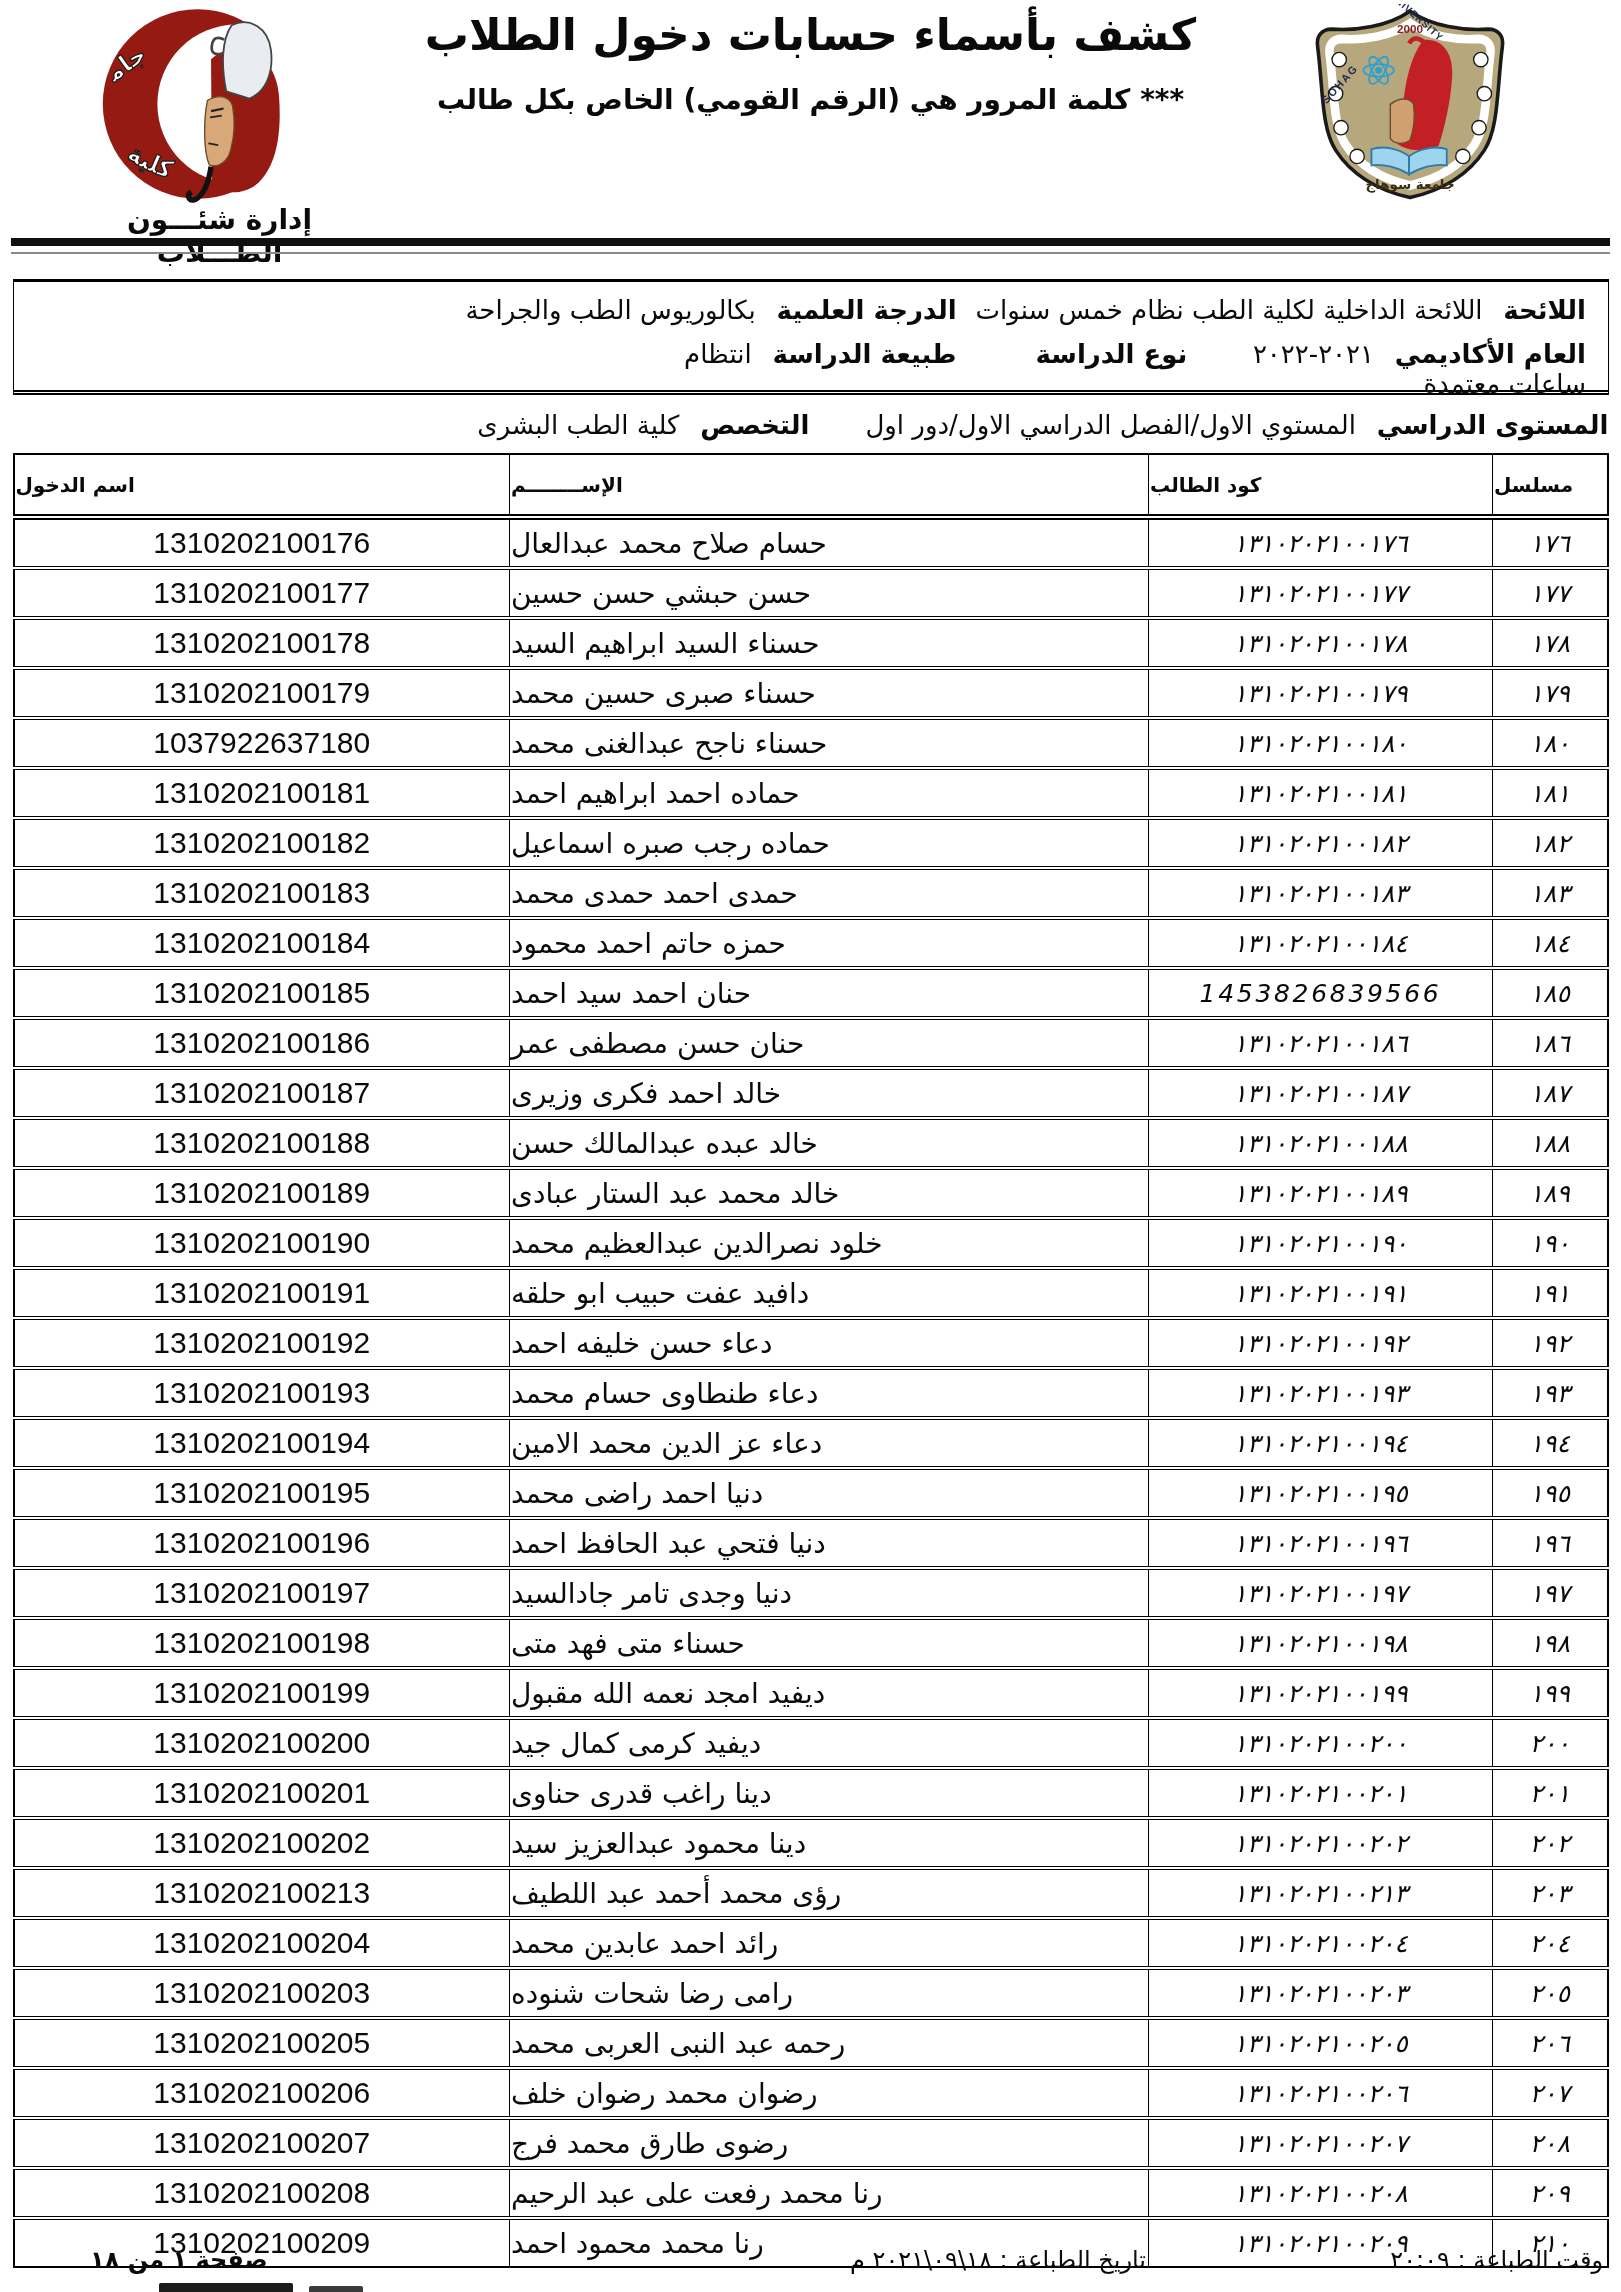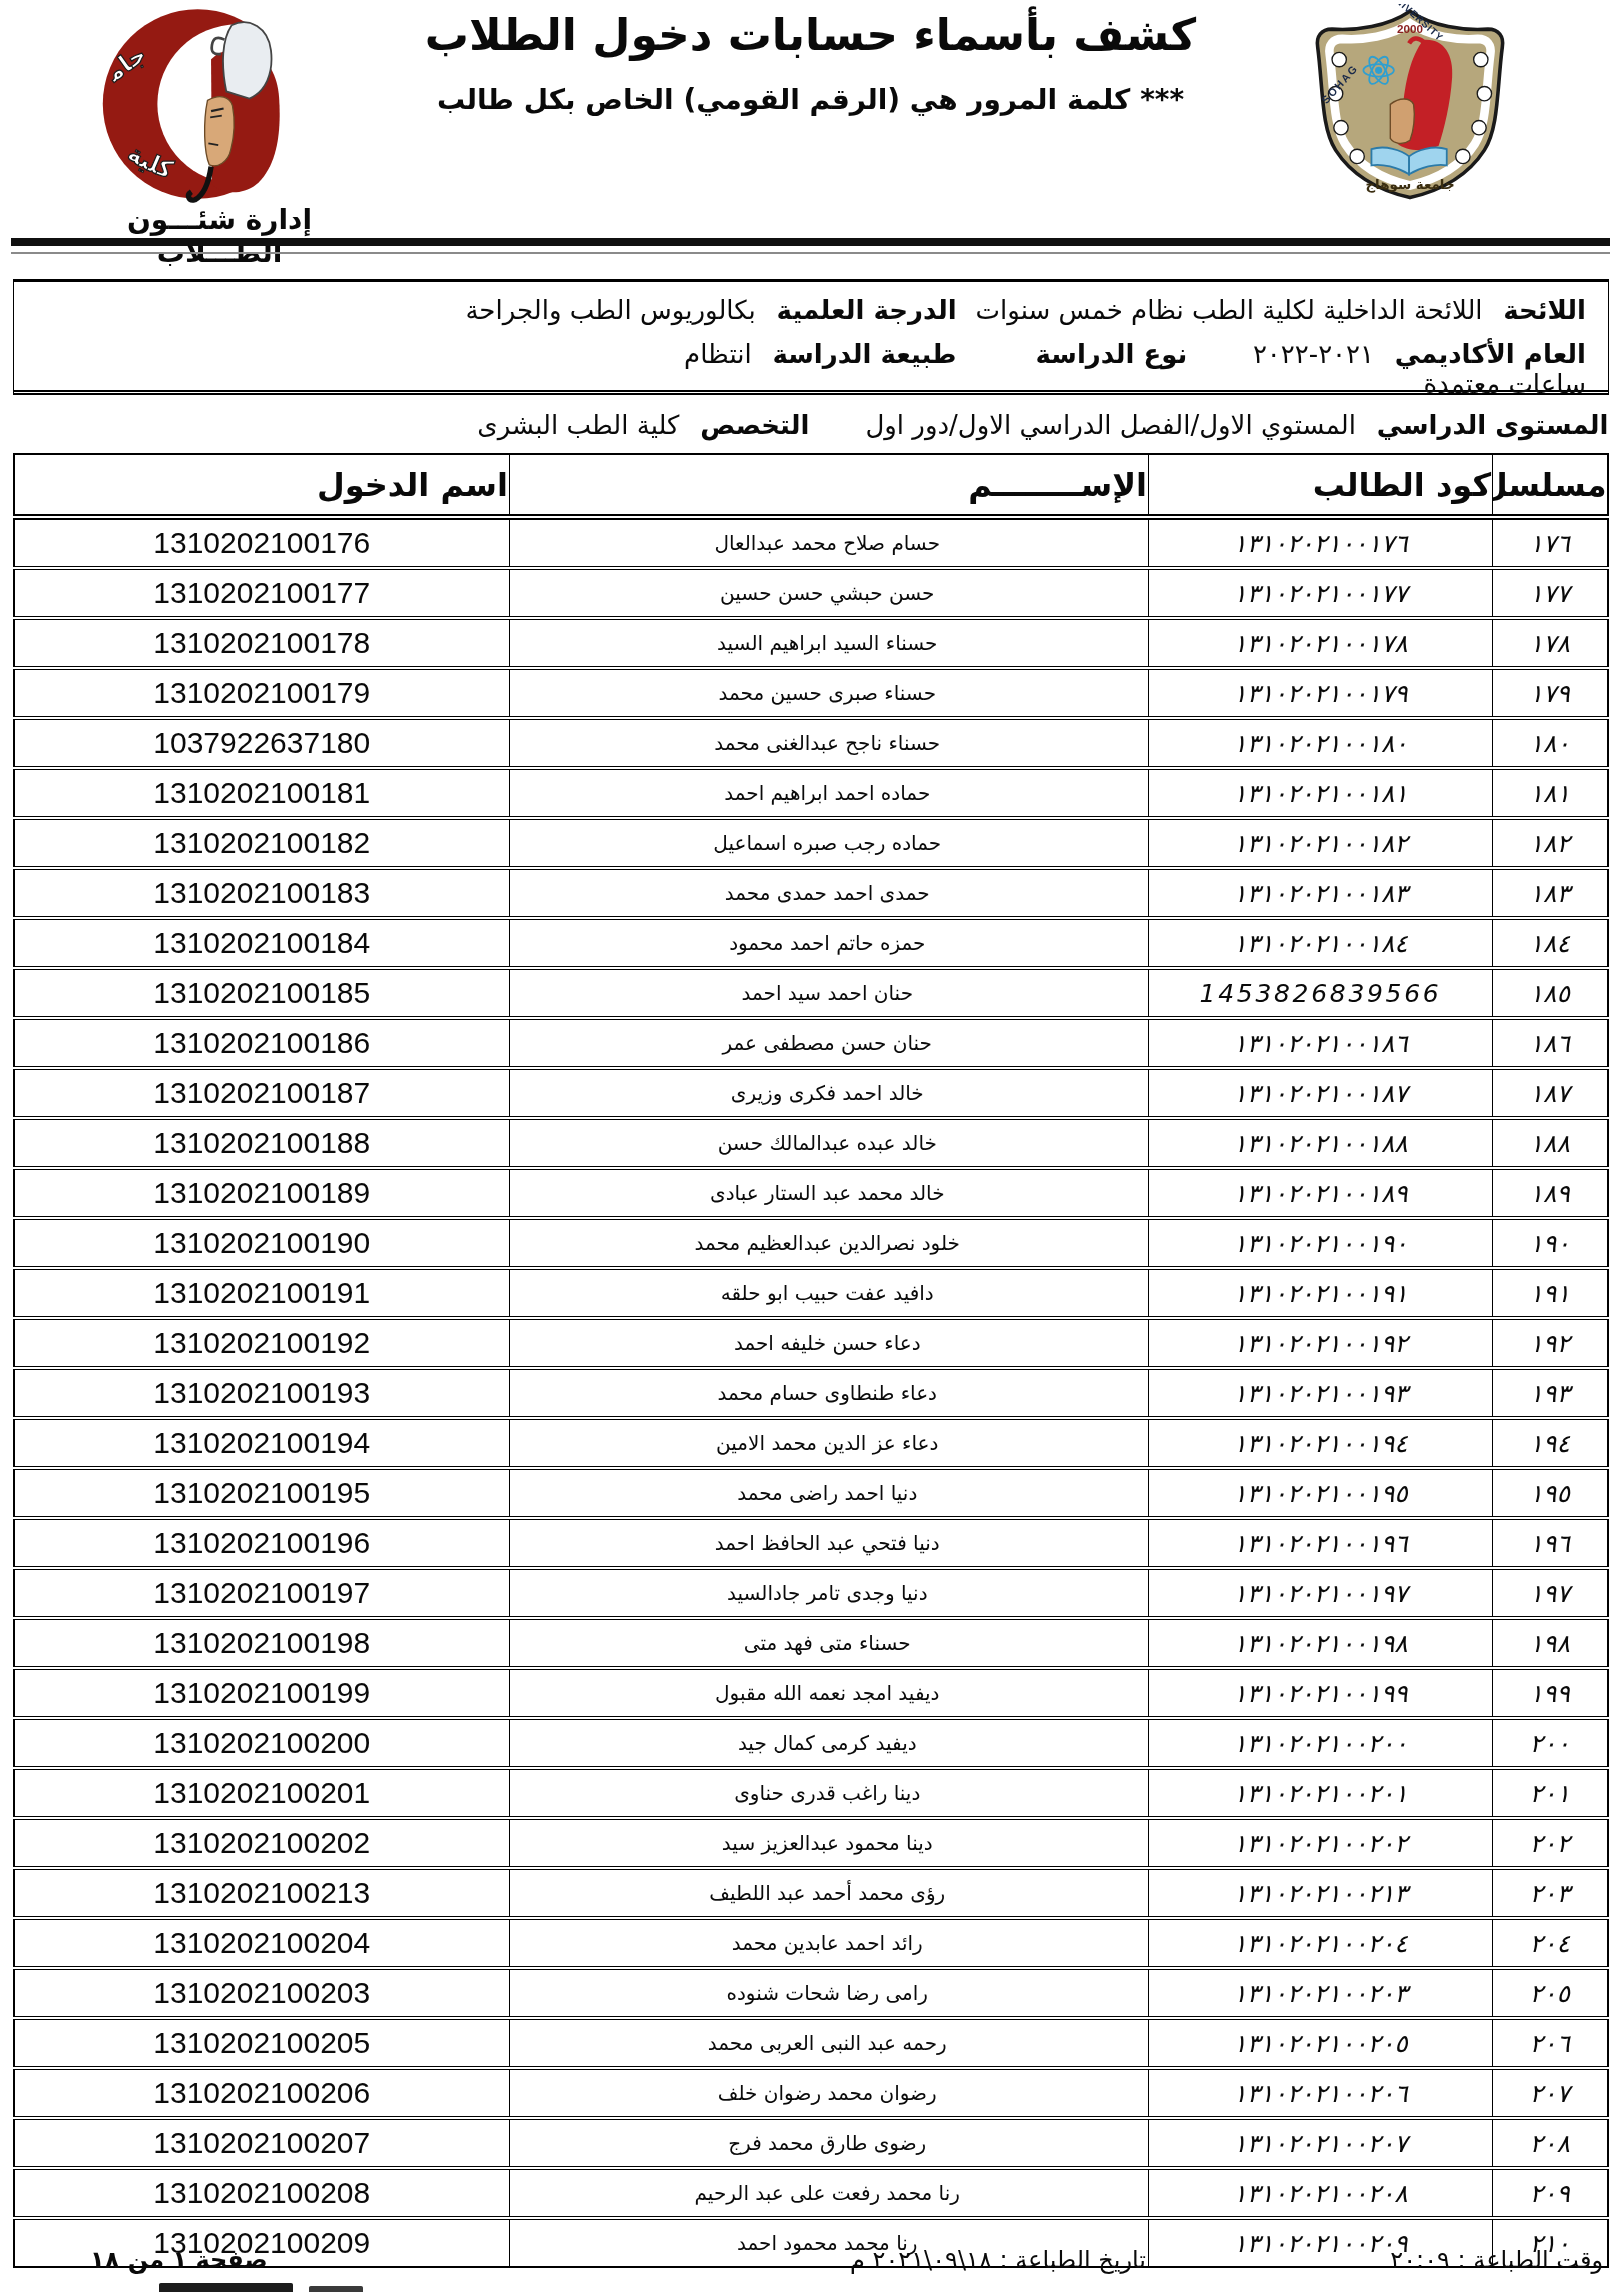--- a/index.html
+++ b/index.html
@@ -35,26 +35,26 @@
   .level-row{position:absolute;top:410px;left:12.5px;right:12.5px;display:flex;font-size:26px;}
   .level-row .cell-right{flex:0 0 47%;}
   .level-row .cell-left{flex:1;padding-inline-start:49px;}
 
   
   .tbl-wrap{position:absolute;top:453px;left:12.5px;right:12.5px;}
   table{width:100%;border-collapse:collapse;table-layout:fixed;direction:rtl;}
   table,th,td{border-color:#000;}
   table{border:2.7px solid #000;}
   th,td{border-left:1.8px solid #000;overflow:hidden;white-space:nowrap;}
-  th{height:57px;border-bottom:6.3px double #000;font-size:32px;font-weight:bold;text-align:right;}
+  th{height:57px;border-bottom:6.3px double #000;font-size:20px;font-weight:bold;text-align:left;}
   td{height:44px;border-bottom:4.5px double #000;vertical-align:middle;}
   tr:last-child td{border-bottom:none;}
   .col-serial{text-align:center;font-size:25px;font-style:italic;}
   .col-code{text-align:center;font-size:25px;font-style:italic;letter-spacing:2.7px;}
-  .col-name{text-align:center;padding-right:4.5px;font-size:20px;margin-top:11px;}
+  .col-name{text-align:left;padding-right:4.5px;font-size:28px;margin-top:11px;}
   .col-login{text-align:center;direction:ltr;font-size:30px;
              font-family:"Liberation Sans","DejaVu Sans",sans-serif;}
 
   
   .footer{position:absolute;top:2246px;left:0;right:0;height:36px;font-size:24px;}
   .f-time{position:absolute;right:18px;}
   .f-date{position:absolute;right:475px;}
   .f-page{position:absolute;left:90px;font-weight:bold;}
   .artifact{position:absolute;left:159px;bottom:0px;width:134px;height:9.9px;background:#1c1c1c;border-radius:1.8px;}
   .artifact2{position:absolute;left:309px;bottom:0px;width:54px;height:7.2px;background:#3a3a3a;border-radius:1.8px;}

